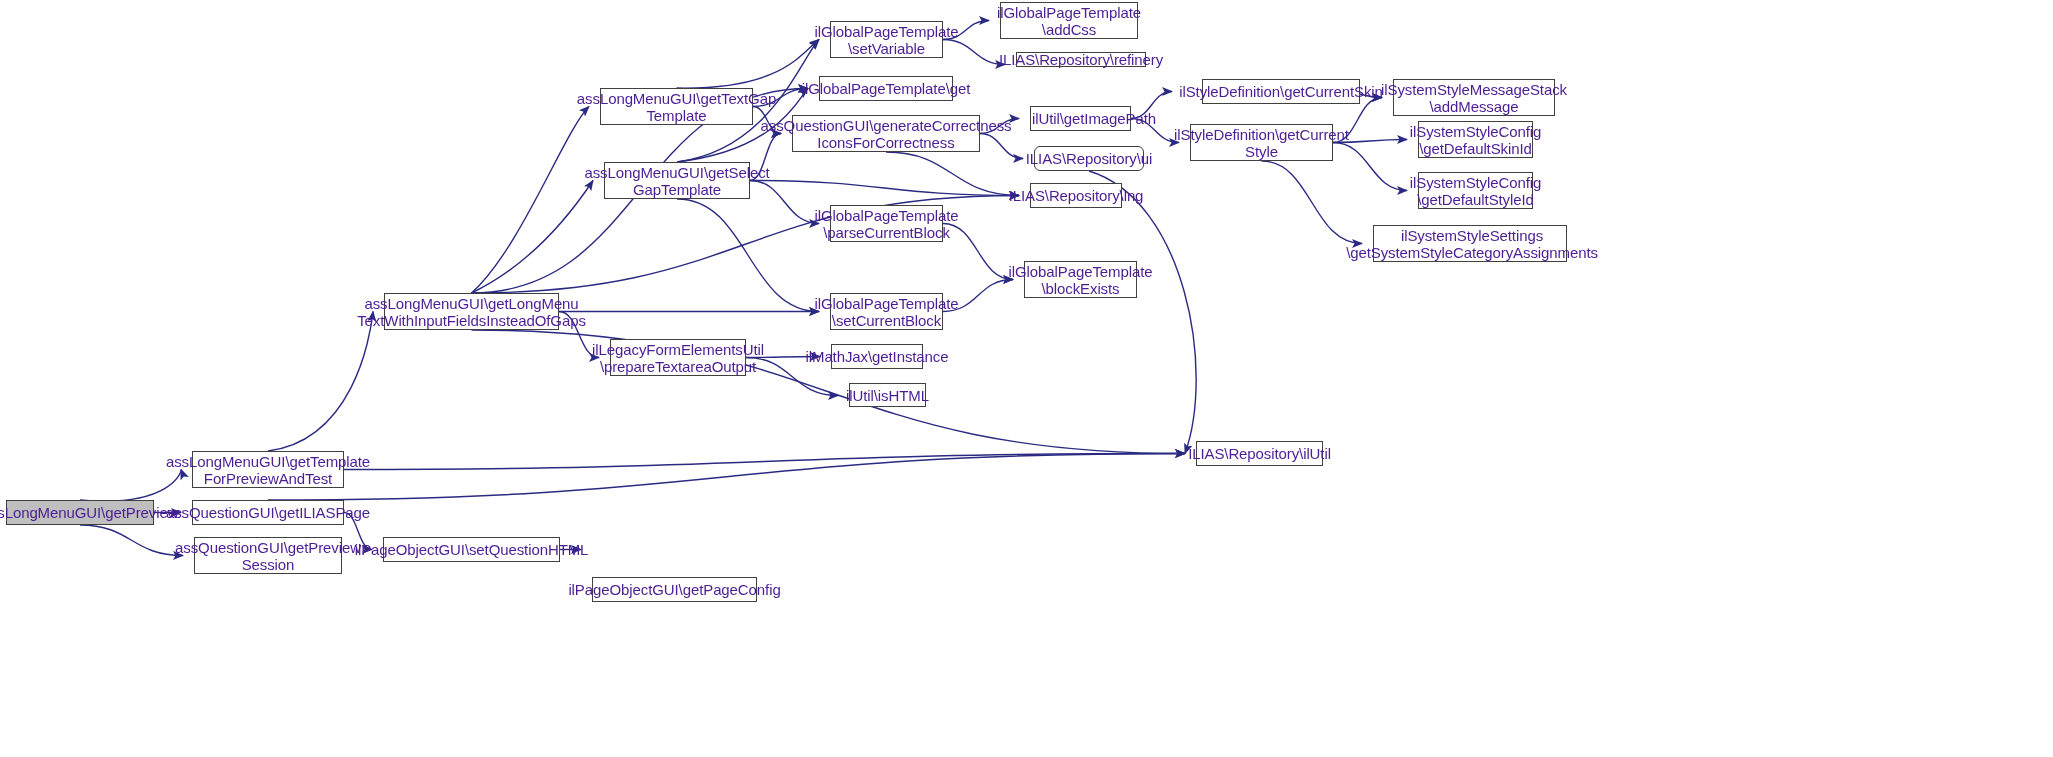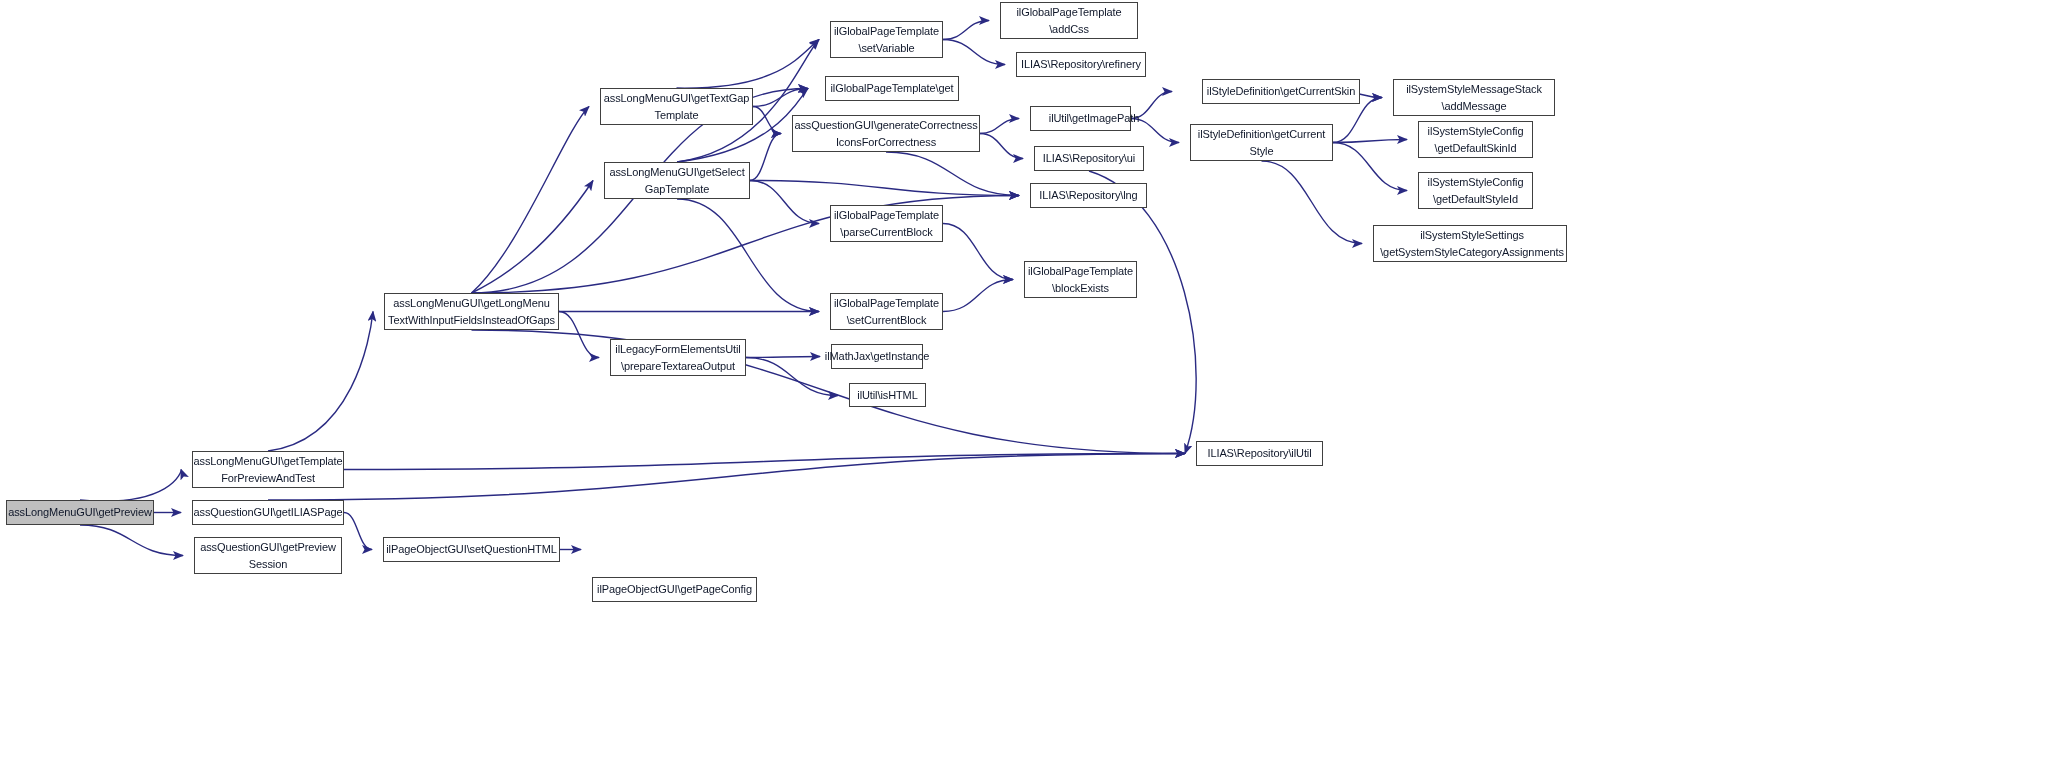--- a/index.html
+++ b/index.html
@@ -22,22 +22,22 @@
     top: 0;
     width: 2053px;
     height: 757px;
     pointer-events: none;
   }
   .node {
     position: absolute;
     box-sizing: border-box;
     border: 1px solid #404040;
     background: #ffffff;
-    color: #0f172a;
-    font-size: 11px;
+    color: #4c1d95;
+    font-size: 15px;
     line-height: 17px;
     display: flex;
     align-items: center;
     justify-content: center;
     text-align: center;
     padding: 1px 4px;
     white-space: pre-line;
     letter-spacing: -0.1px;
     z-index: 5;
   }
@@ -114,33 +114,33 @@
       <div class="node" style="left: 610px; top: 339px; width: 136px; height: 37px;">ilLegacyFormElementsUtil
 \prepareTextareaOutput</div>
       <div class="node" style="left: 831px; top: 344px; width: 92px; height: 25px;">ilMathJax\getInstance</div>
       <div class="node" style="left: 849px; top: 383px; width: 77px; height: 24px;">ilUtil\isHTML</div>
       <div class="node" style="left: 600px; top: 88px; width: 153px; height: 37px;">assLongMenuGUI\getTextGap
 Template</div>
       <div class="node" style="left: 604px; top: 162px; width: 146px; height: 37px;">assLongMenuGUI\getSelect
 GapTemplate</div>
       <div class="node" style="left: 830px; top: 21px; width: 113px; height: 37px;">ilGlobalPageTemplate
 \setVariable</div>
-      <div class="node" style="left: 819px; top: 76px; width: 134px; height: 25px; margin-left: 6px;">ilGlobalPageTemplate\get</div>
+      <div class="node" style="left: 819px; top: 76px; width: 134px; height: 25px;">ilGlobalPageTemplate\get</div>
       <div class="node" style="left: 792px; top: 115px; width: 188px; height: 37px;">assQuestionGUI\generateCorrectness
 IconsForCorrectness</div>
       <div class="node" style="left: 830px; top: 205px; width: 113px; height: 37px;">ilGlobalPageTemplate
 \parseCurrentBlock</div>
       <div class="node" style="left: 830px; top: 293px; width: 113px; height: 37px;">ilGlobalPageTemplate
 \setCurrentBlock</div>
       <div class="node" style="left: 1000px; top: 2px; width: 138px; height: 37px;">ilGlobalPageTemplate
 \addCss</div>
-      <div class="node" style="left: 1016px; top: 52px; width: 130px; height: 25px;">ILIAS\Repository\refinery</div>
+      <div class="node" style="left: 1016px; top: 52px; width: 130px; height: 15px;">ILIAS\Repository\refinery</div>
       <div class="node" style="left: 1030px; top: 106px; width: 101px; height: 25px; padding-left: 31px;">ilUtil\getImagePath</div>
-      <div class="node" style="left: 1034px; top: 146px; width: 110px; height: 25px;">ILIAS\Repository\ui</div>
-      <div class="node" style="left: 1030px; top: 183px; width: 117px; height: 25px;">ILIAS\Repository\lng</div>
+      <div class="node" style="left: 1034px; top: 146px; width: 110px; height: 25px; border-radius: 6px;">ILIAS\Repository\ui</div>
+      <div class="node" style="left: 1030px; top: 183px; width: 92px; height: 25px;">ILIAS\Repository\lng</div>
       <div class="node" style="left: 1024px; top: 261px; width: 113px; height: 37px;">ilGlobalPageTemplate
 \blockExists</div>
       <div class="node" style="left: 1202px; top: 79px; width: 158px; height: 25px;">ilStyleDefinition\getCurrentSkin</div>
       <div class="node" style="left: 1190px; top: 124px; width: 143px; height: 37px;">ilStyleDefinition\getCurrent
 Style</div>
       <div class="node" style="left: 1393px; top: 79px; width: 162px; height: 37px;">ilSystemStyleMessageStack
 \addMessage</div>
       <div class="node" style="left: 1418px; top: 121px; width: 115px; height: 37px;">ilSystemStyleConfig
 \getDefaultSkinId</div>
       <div class="node" style="left: 1418px; top: 172px; width: 115px; height: 37px;">ilSystemStyleConfig

